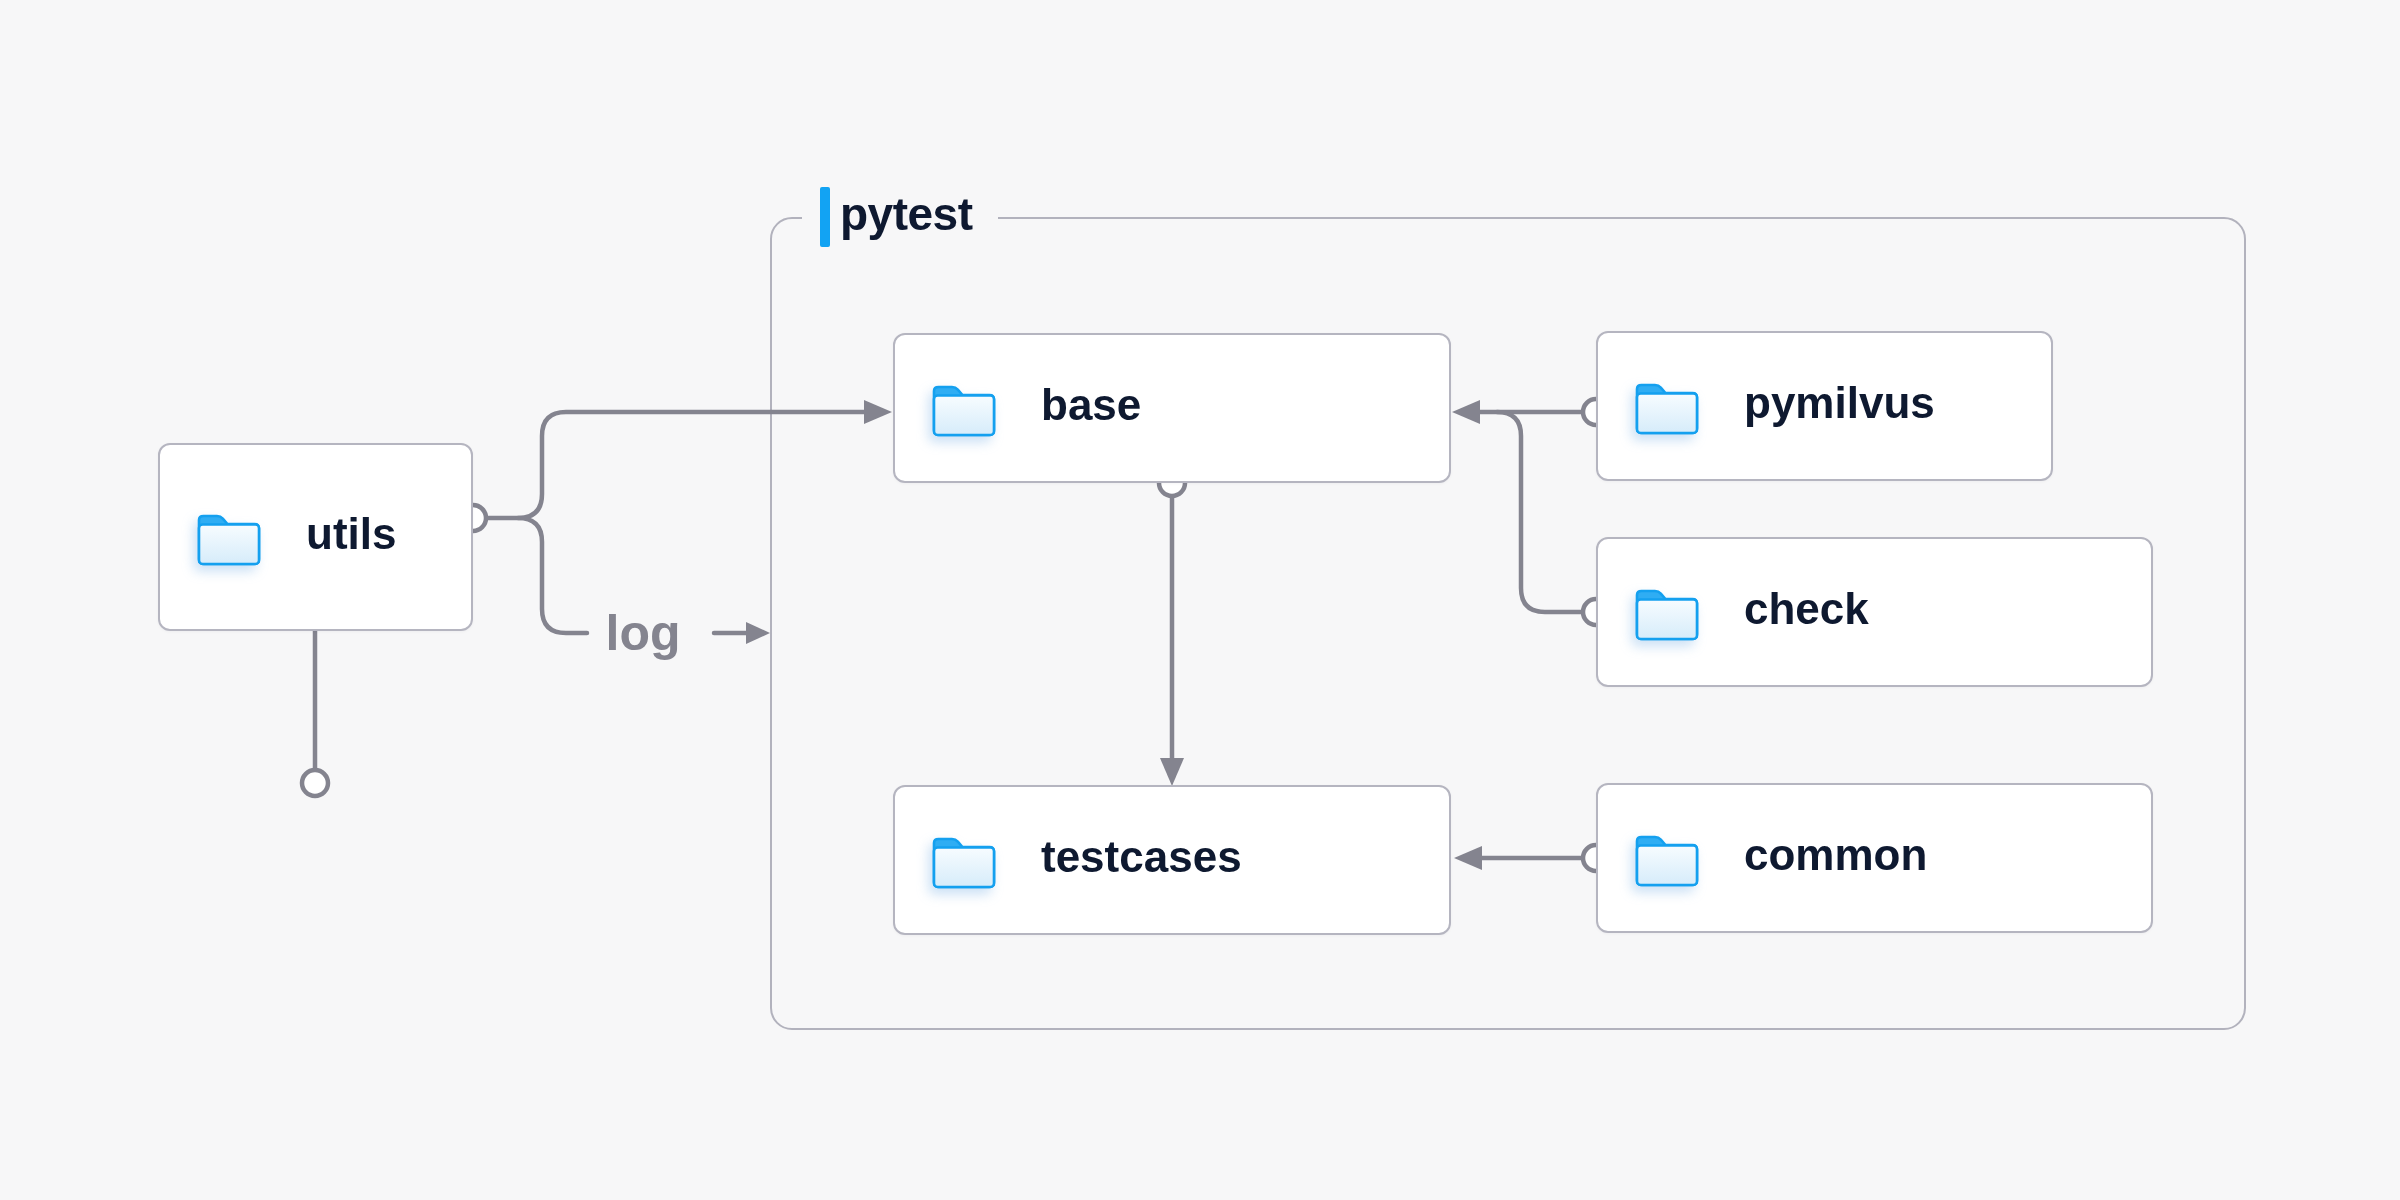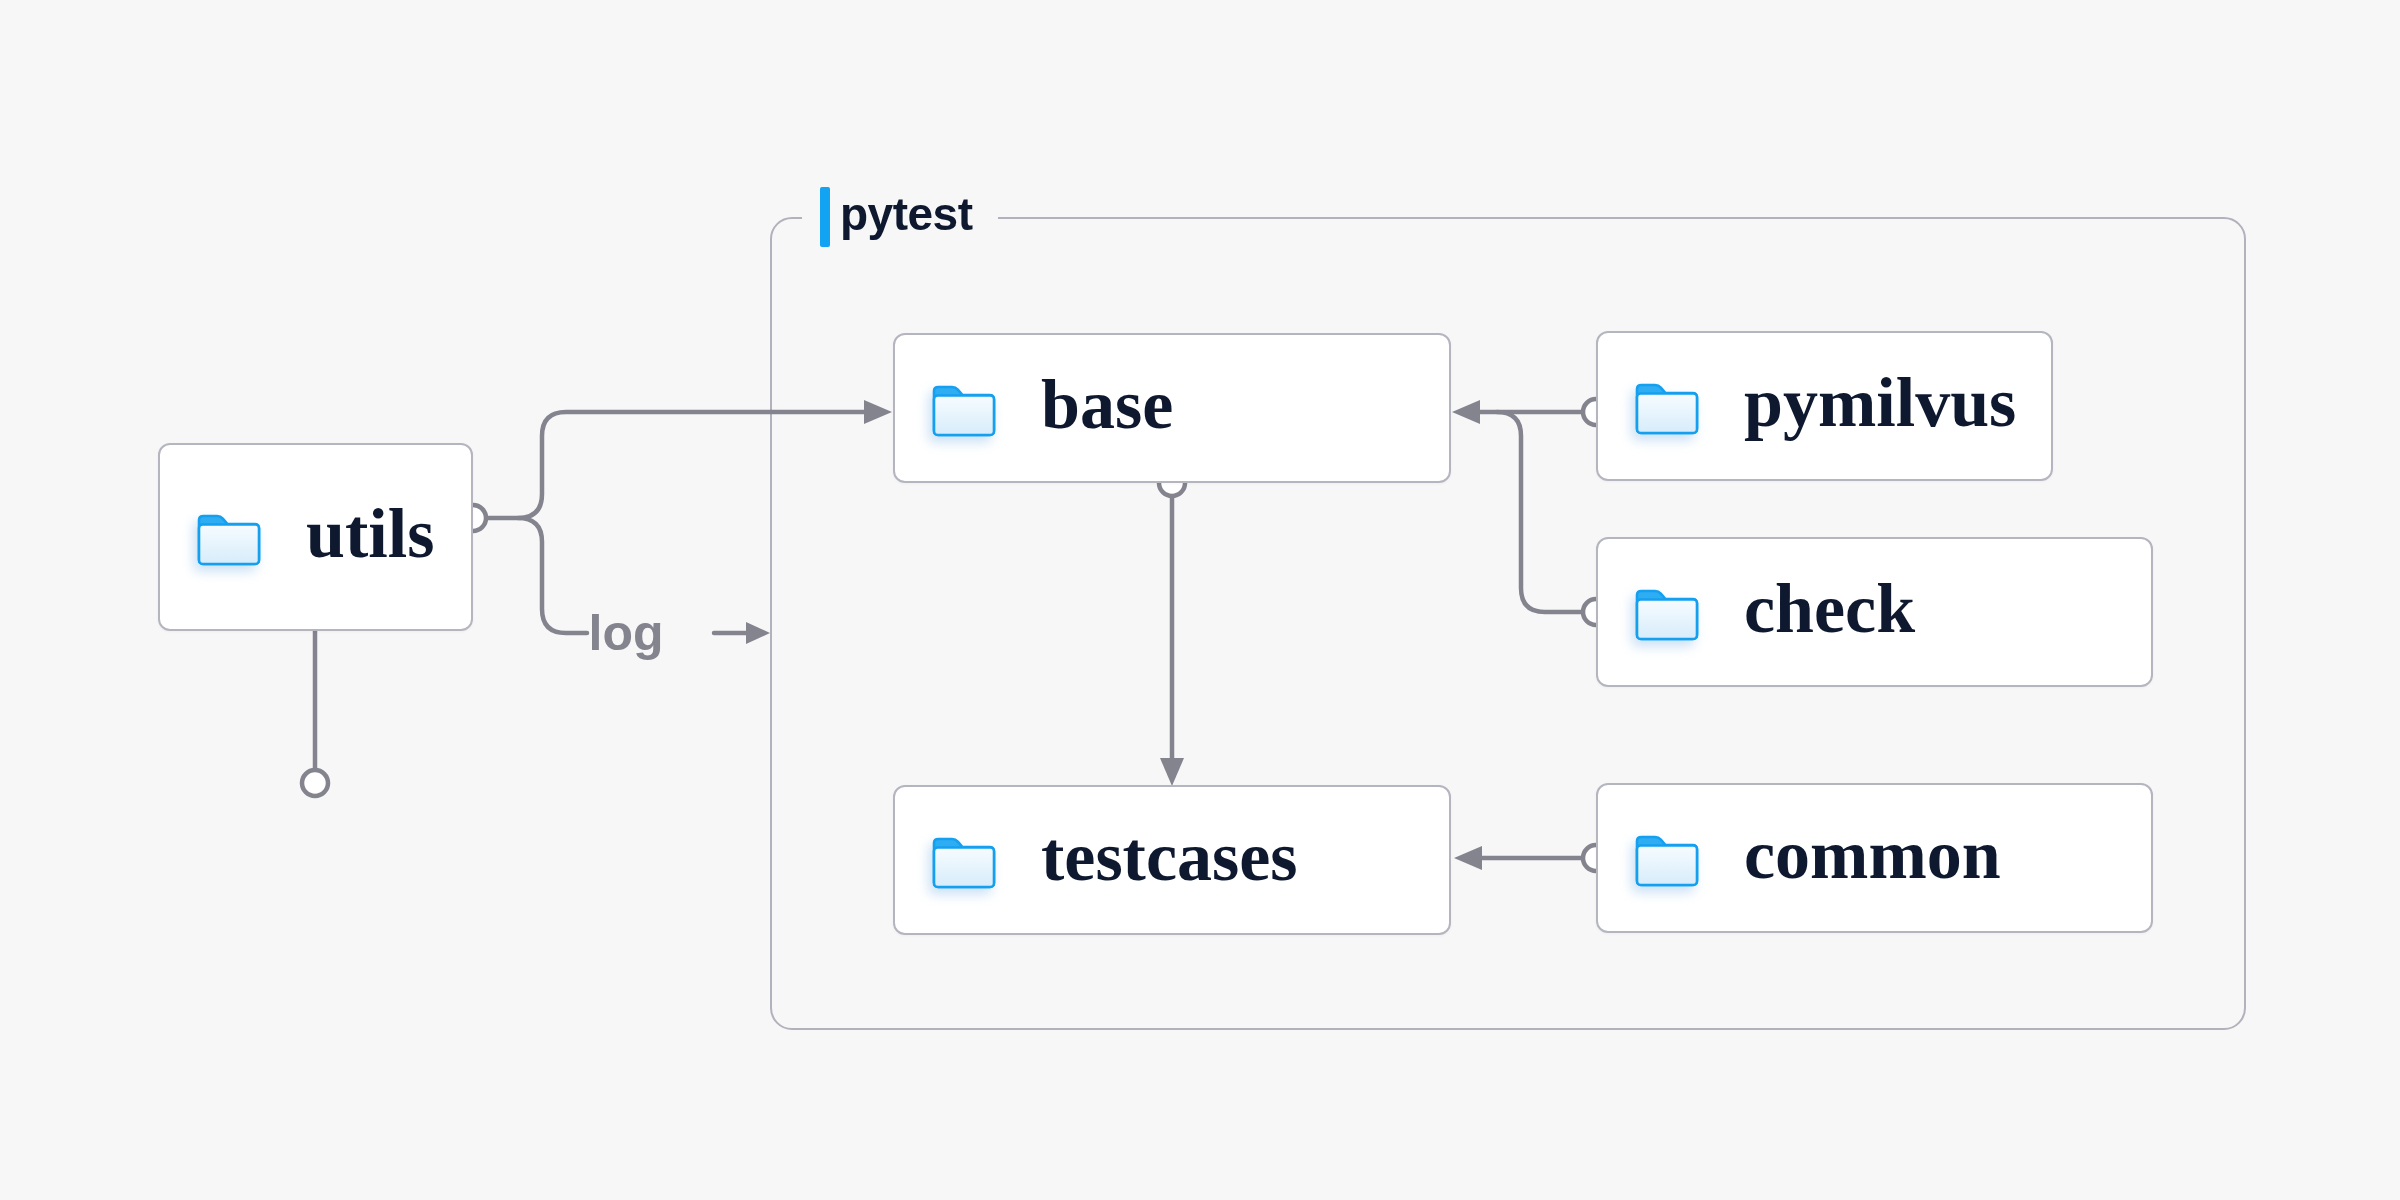--- a/index.html
+++ b/index.html
@@ -75,34 +75,33 @@
     border-radius: 12px;
     display: flex;
     align-items: center;
     padding-left: 36px;
     gap: 44px;
     box-sizing: border-box;
     z-index: 4;
     box-shadow: 0 1px 3px rgba(15, 27, 51, 0.04);
   }
   .node .node-label {
-    font-size: 70px;
+    font-size: 44px;
     font-weight: 700;
     color: #0e1930;
     line-height: 1;
     padding-bottom: 6px;
     white-space: nowrap;
-    font-family: Liberation Serif, serif;
   }
   .folder { display: flex; flex: 0 0 auto; }
   .folder svg { filter: drop-shadow(-4px 6px 6px rgba(110, 170, 225, 0.35)); }
 
   .edge-text {
     position: absolute;
-    left: 571px; top: 601px;
+    left: 588px; top: 601px;
     width: 110px; height: 64px;
     display: flex;
     align-items: center;
     justify-content: center;
     font-size: 50px;
     font-weight: 600;
     color: #84848f;
     z-index: 4;
     text-align: center;
   }

